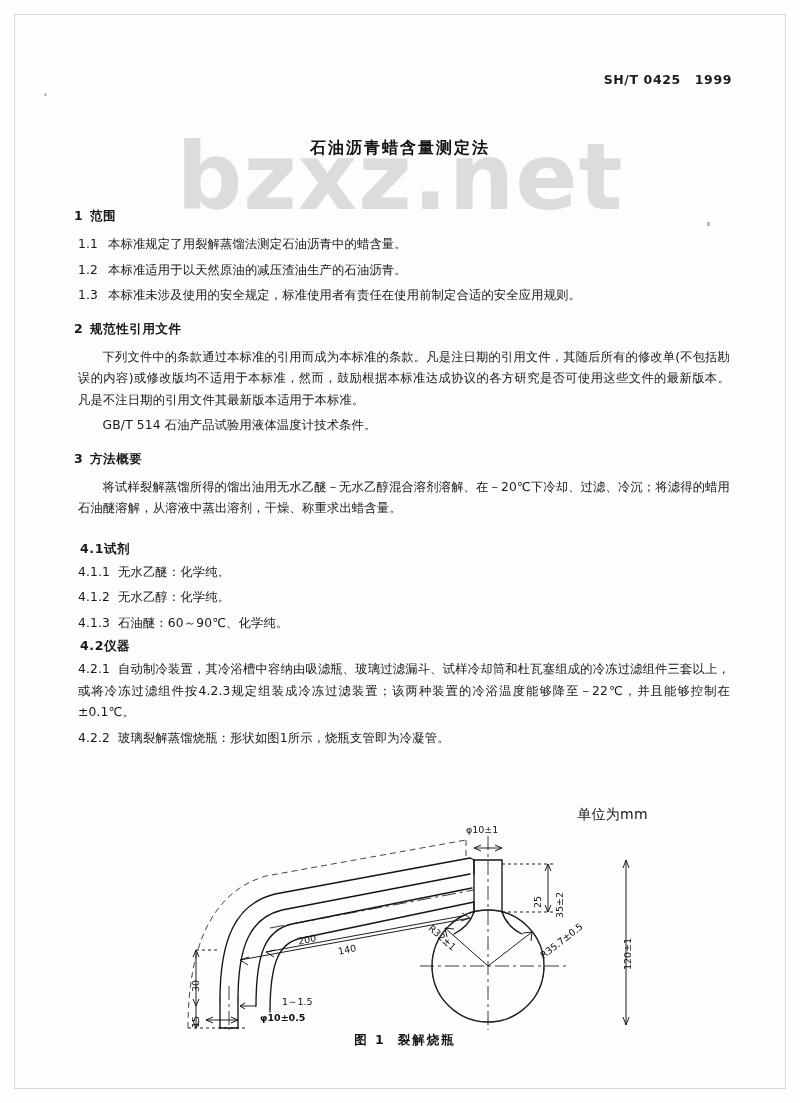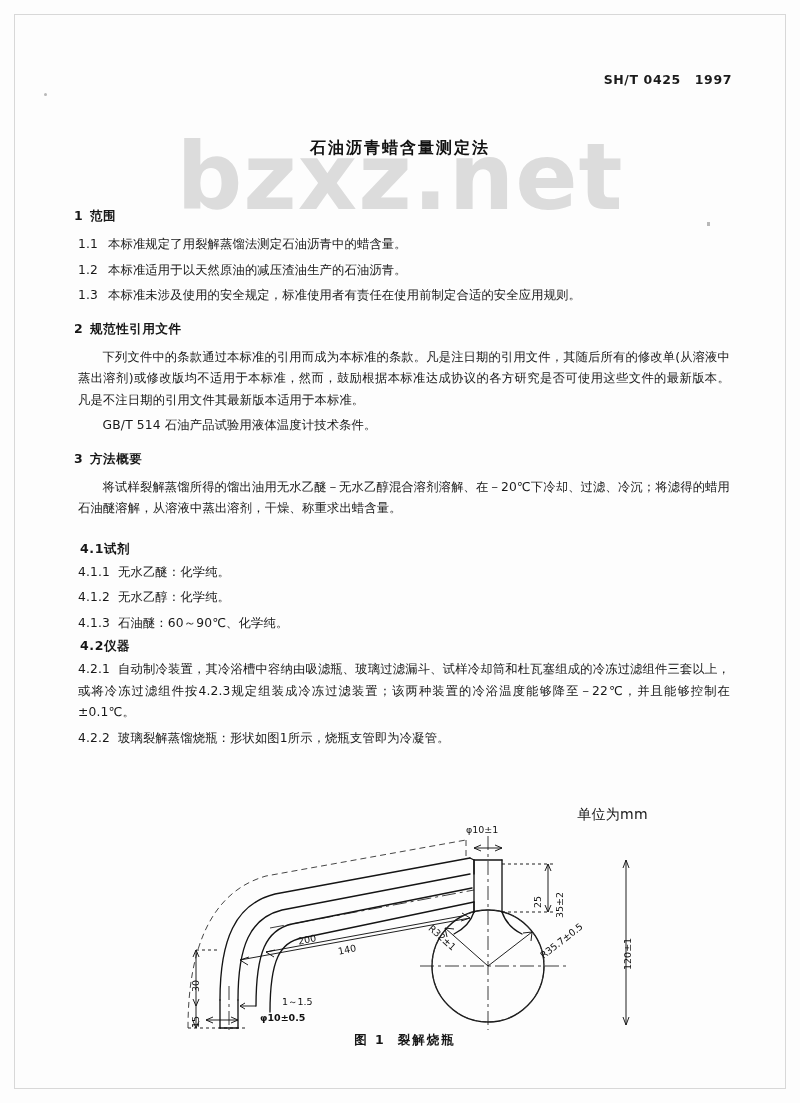--- a/index.html
+++ b/index.html
@@ -155,21 +155,21 @@
 <div class="page">
 
   <div class="scan-border"></div>
   <div class="speck s1"></div>
   <div class="speck s2"></div>
   <div class="speck s3"></div>
 
   <div class="watermark">bzxz.net</div>
 
   <div class="doc-header">
-    <span>SH/T 0425</span><span class="hnum">1997</span>
+    <span>SH/T 0425</span><span class="hnum">1999</span>
   </div>
 
   <div class="content">
 
     <div class="doc-title">石油沥青蜡含量测定法</div>
 
     <div class="body-area">
 
       <div class="sec-wrap first">
         <h2 class="sec">
@@ -185,21 +185,21 @@
         <p class="para clause">
           <span class="cnum">1.3</span><span>本标准未涉及使用的安全规定，标准使用者有责任在使用前制定合适的安全应用规则。</span>
         </p>
       </div>
 
       <div class="sec-wrap">
         <h2 class="sec">
           <span class="sec-num">2</span><span>规范性引用文件</span>
         </h2>
         <div class="gap-sm"></div>
-        <p class="para indent">下列文件中的条款通过本标准的引用而成为本标准的条款。凡是注日期的引用文件，其随后所有的修改单(从溶液中蒸出溶剂)或修改版均不适用于本标准，然而，鼓励根据本标准达成协议的各方研究是否可使用这些文件的最新版本。凡是不注日期的引用文件其最新版本适用于本标准。</p>
+        <p class="para indent">下列文件中的条款通过本标准的引用而成为本标准的条款。凡是注日期的引用文件，其随后所有的修改单(不包括勘误的内容)或修改版均不适用于本标准，然而，鼓励根据本标准达成协议的各方研究是否可使用这些文件的最新版本。凡是不注日期的引用文件其最新版本适用于本标准。</p>
         <p class="para indent">GB/T 514 石油产品试验用液体温度计技术条件。</p>
       </div>
 
       <div class="sec-wrap">
         <h2 class="sec">
           <span class="sec-num">3</span><span>方法概要</span>
         </h2>
         <div class="gap-sm"></div>
         <p class="para indent">将试样裂解蒸馏所得的馏出油用无水乙醚－无水乙醇混合溶剂溶解、在－20℃下冷却、过滤、冷沉；将滤得的蜡用石油醚溶解，从溶液中蒸出溶剂，干燥、称重求出蜡含量。</p>
       </div>

